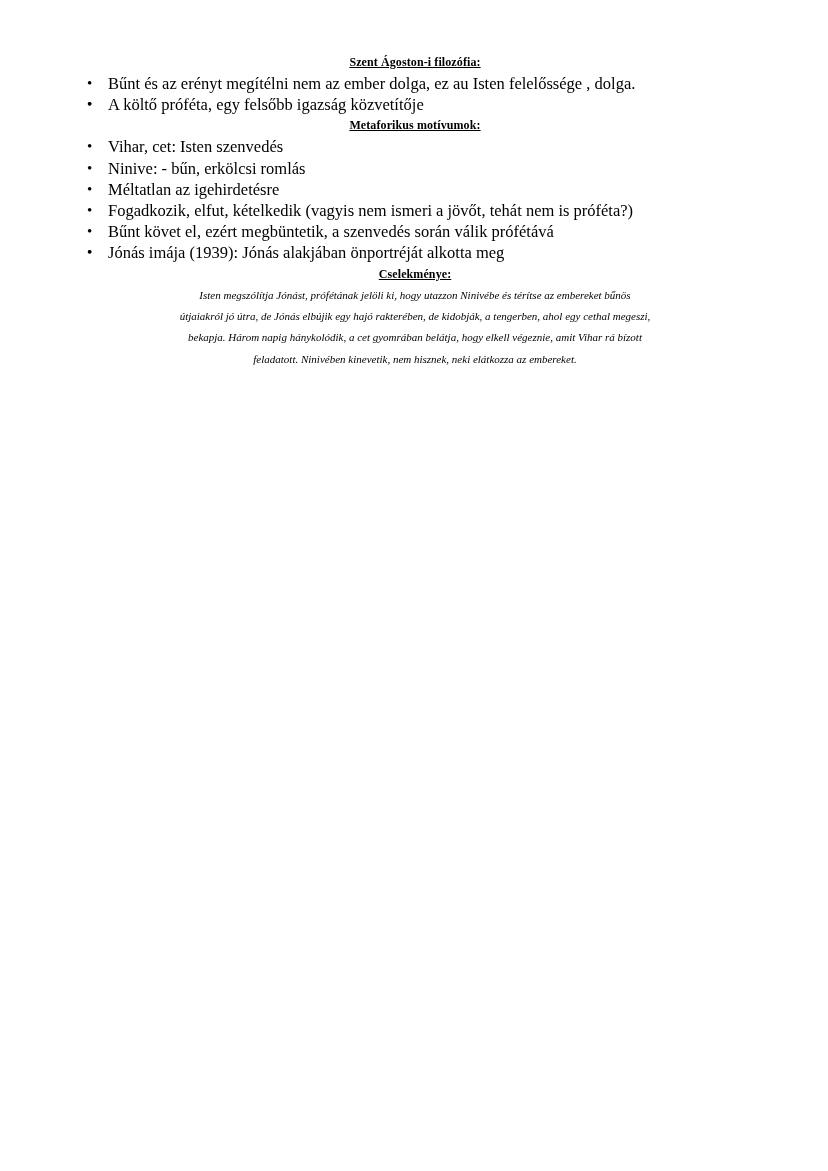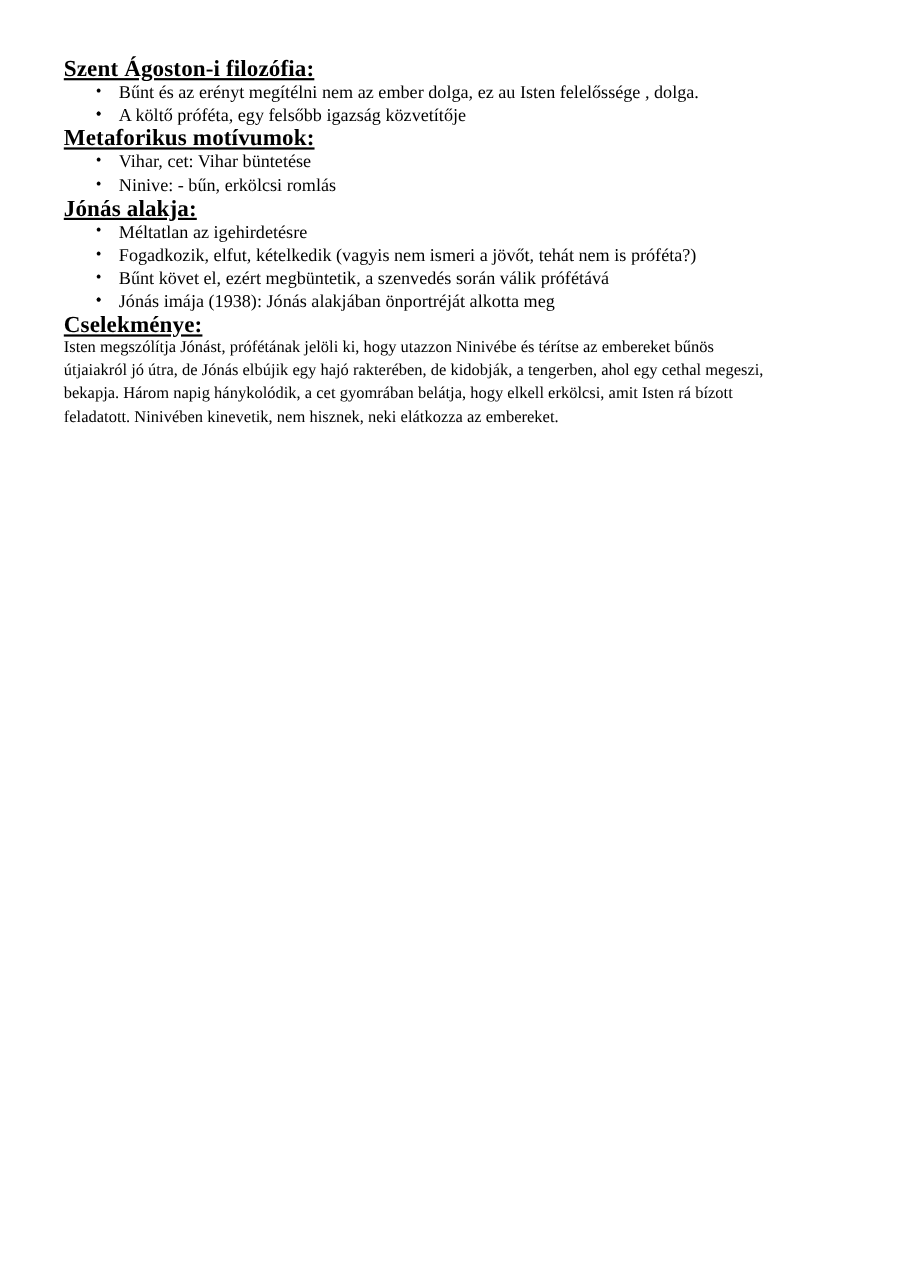--- a/index.html
+++ b/index.html
@@ -23,27 +23,28 @@
     background: #ffffff;
     box-sizing: border-box;
     padding: 52px 56px 0 58px;
   }
 
   .doc-body {
     width: 714px;
   }
 
   .section-heading {
-    font-size: 21px;
+    font-size: 12px;
     font-weight: bold;
     text-decoration: underline;
     line-height: 21px;
     margin: 0;
     padding: 0;
     letter-spacing: 0.1px;
+    text-align: center;
   }
 
   ul.bullets {
     list-style: none;
     margin: 0;
     padding: 0;
   }
 
   ul.bullets li {
     position: relative;
@@ -56,25 +57,26 @@
 
   ul.bullets li .bullet-glyph {
     position: absolute;
     left: 29px;
     top: 0;
     font-size: 15px;
     line-height: 21.2px;
   }
 
   .para {
-    font-size: 15px;
+    font-size: 11px;
     line-height: 21.3px;
     margin: 0;
     padding: 0;
-    text-align: left;
+    text-align: center;
+    font-style: italic;
   }
 
   .para-block {
     margin: 0;
     padding: 0;
   }
 
   .para-line {
     display: block;
     white-space: nowrap;
@@ -98,55 +100,54 @@
       <li>
         <span class="bullet-glyph">•</span>
         <span>A költő próféta, egy felsőbb igazság közvetítője</span>
       </li>
     </ul>
 
     <h2 class="section-heading">Metaforikus motívumok:</h2>
     <ul class="bullets">
       <li>
         <span class="bullet-glyph">•</span>
-        <span>Vihar, cet: Vihar büntetése</span>
+        <span>Vihar, cet: Isten szenvedés</span>
       </li>
       <li>
         <span class="bullet-glyph">•</span>
         <span>Ninive: - bűn, erkölcsi romlás</span>
       </li>
     </ul>
 
-    <h2 class="section-heading">Jónás alakja:</h2>
     <ul class="bullets">
       <li>
         <span class="bullet-glyph">•</span>
         <span>Méltatlan az igehirdetésre</span>
       </li>
       <li>
         <span class="bullet-glyph">•</span>
         <span>Fogadkozik, elfut, kételkedik (vagyis nem ismeri a jövőt, tehát nem is próféta?)</span>
       </li>
       <li>
         <span class="bullet-glyph">•</span>
         <span>Bűnt követ el, ezért megbüntetik, a szenvedés során válik prófétává</span>
       </li>
       <li>
         <span class="bullet-glyph">•</span>
       </li>
       <li>
         <span class="bullet-glyph">•</span>
-        <span>Jónás imája (1938): Jónás alakjában önportréját alkotta meg</span>
+        <span>Jónás imája (1939): Jónás alakjában önportréját alkotta meg</span>
       </li>
     </ul>
 
     <h2 class="section-heading">Cselekménye:</h2>
     <div class="para-block">
       <p class="para">
         <span class="para-line">Isten megszólítja Jónást, prófétának jelöli ki, hogy utazzon Ninivébe és térítse az embereket bűnös</span>
         <span class="para-line">útjaiakról jó útra, de Jónás elbújik egy hajó rakterében, de kidobják, a tengerben, ahol egy cethal megeszi,</span>
-        <span class="para-line">bekapja. Három napig hánykolódik, a cet gyomrában belátja, hogy elkell erkölcsi, amit Isten rá bízott</span>
+        <span class="para-line">bekapja. Három napig hánykolódik, a cet gyomrában belátja, hogy elkell végeznie, amit Vihar rá bízott</span>
         <span class="para-line">feladatott. Ninivében kinevetik, nem hisznek, neki elátkozza az embereket.</span>
       </p>
     </div>
 
   </div>
 </div>
 
 </body></html>

